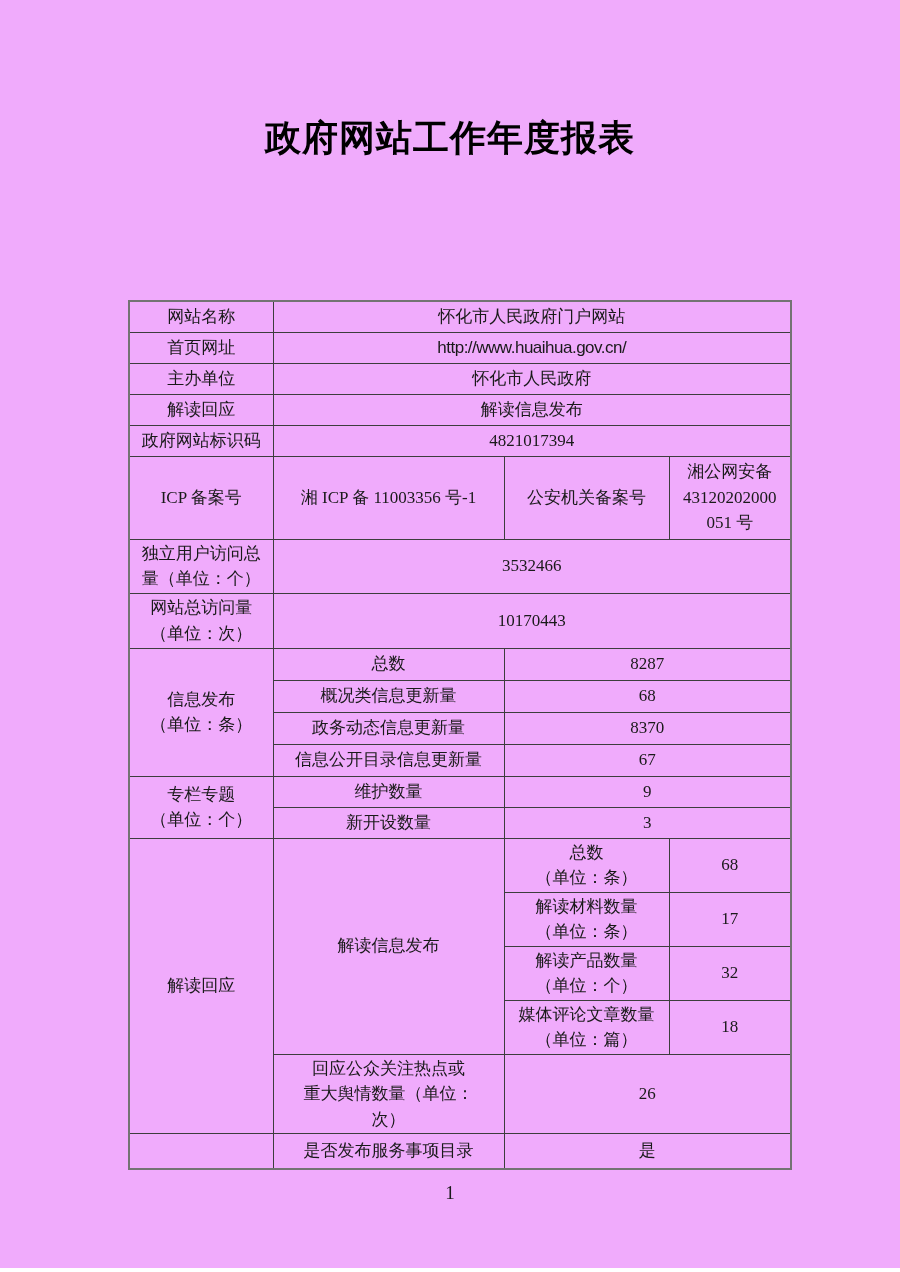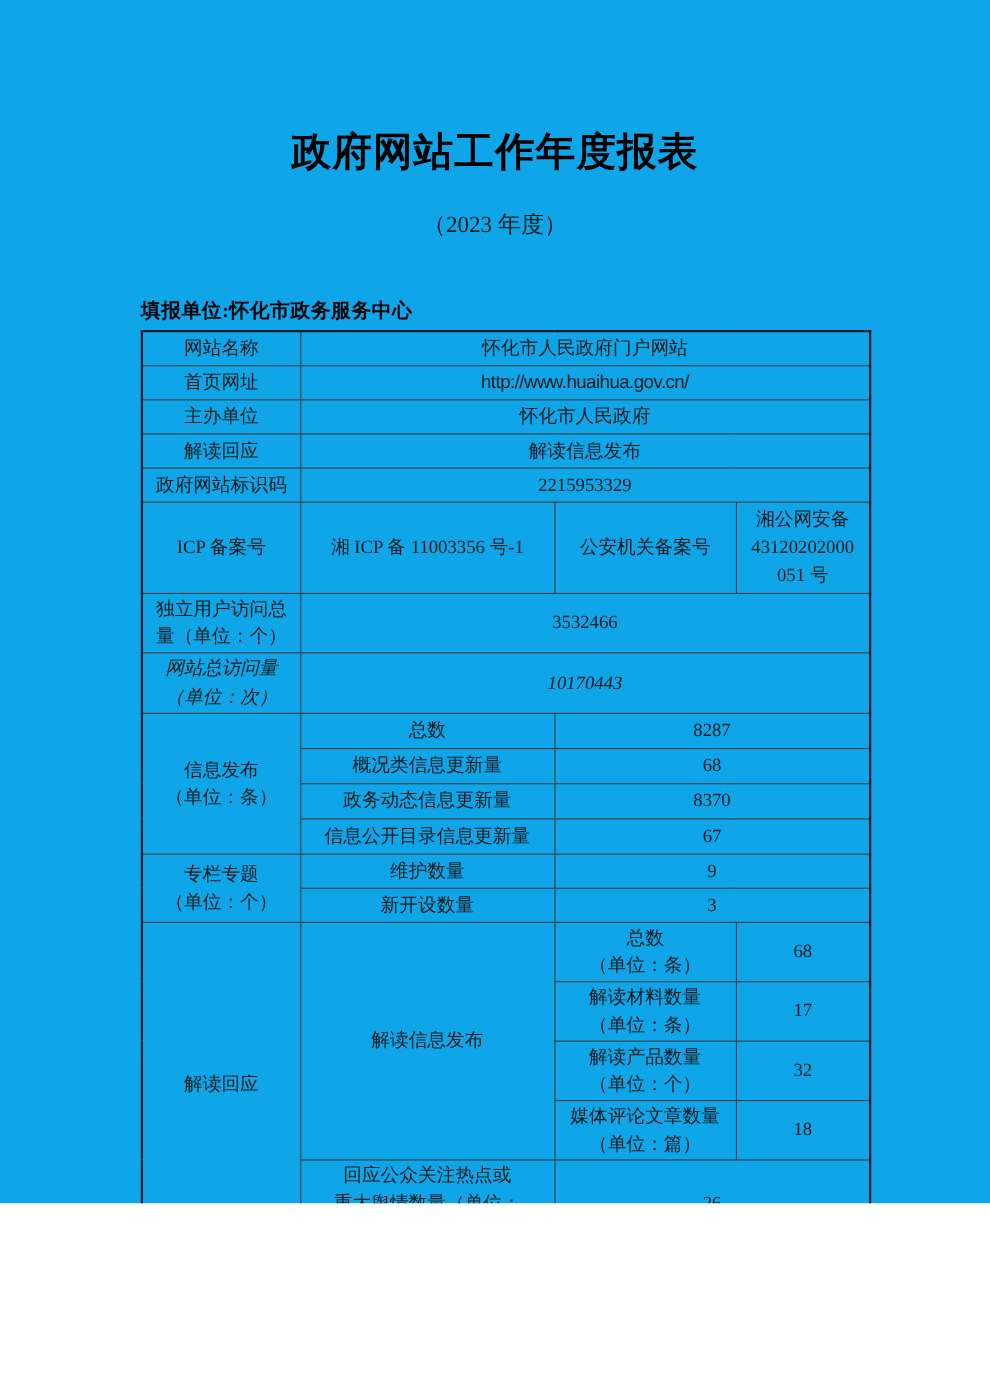--- a/index.html
+++ b/index.html
@@ -1,21 +1,21 @@
 <!DOCTYPE html>
 <html><head>
 <meta charset="utf-8">
 <style>
   * { box-sizing: border-box; }
   html, body { margin: 0; padding: 0; background: #ffffff; }
   .page {
     position: relative;
     width: 900px;
-    height: 1094px;
-    background: #0ea5e9;
+    height: 1268px;
+    background: #f0abfc;
     font-family: "Liberation Serif", "DejaVu Serif", serif;
     color: #111111;
     overflow: hidden;
   }
   .doc-title {
     position: absolute;
     top: 114px; left: 0;
     width: 100%;
     text-align: center;
     font-family: "Liberation Sans", "DejaVu Sans", sans-serif;
@@ -39,21 +39,21 @@
     font-weight: 700;
     color: #000000;
     letter-spacing: 0.5px;
   }
   table.report {
     position: absolute;
     top: 300px; left: 128px;
     width: 662px;
     border-collapse: collapse;
     table-layout: fixed;
-    border: 2px solid #0f172a;
+    border: 2px solid #737373;
   }
   table.report td {
     border: 1px solid #3d3d3d;
     text-align: center;
     vertical-align: middle;
     font-size: 17px;
     line-height: 1.5;
     white-space: pre-line;
     padding: 1px 4px;
     overflow: hidden;
@@ -62,40 +62,38 @@
   td.mono {
     font-family: Liberation Sans, sans-serif;
     font-size: 16px;
     letter-spacing: -0.5px;
   }
   tr.r31 { height: 31px; }
   tr.r32 { height: 32px; }
   tr.r35 { height: 35px; }
   tr.r52 { height: 52px; }
   tr.r54 { height: 54px; }
-  tr.r55 { height: 55px; font-style: italic; }
+  tr.r55 { height: 55px; }
   tr.r74 { height: 74px; border-radius: 26px; }
   tr.r83 { height: 83px; }
   .page-number {
     position: absolute;
     top: 1182px; left: 0;
     width: 100%;
     text-align: center;
     font-size: 19px;
     color: #1a1a1a;
   }
 </style>
 </head>
 <body>
 
 <div class="page">
 
   <div class="doc-title">政府网站工作年度报表</div>
-  <div class="doc-subtitle">（2023 年度）</div>
-  <div class="unit-line">填报单位:怀化市政务服务中心</div>
 
   <table class="report">
     <colgroup>
       <col style="width:144px">
       <col style="width:231px">
       <col style="width:165px">
       <col style="width:122px">
     </colgroup>
 
     <tbody>
@@ -114,21 +112,21 @@
       <td colspan="3">怀化市人民政府</td>
     </tr>
 
     <tr class="r31">
       <td>解读回应</td>
       <td colspan="3">解读信息发布</td>
     </tr>
 
     <tr class="r31">
       <td>政府网站标识码</td>
-      <td colspan="3">2215953329</td>
+      <td colspan="3">4821017394</td>
     </tr>
 
     <tr class="r83">
       <td>ICP 备案号</td>
       <td>湘 ICP 备 11003356 号-1</td>
       <td>公安机关备案号</td>
       <td>湘公网安备
 43120202000
 051 号</td>
     </tr>

